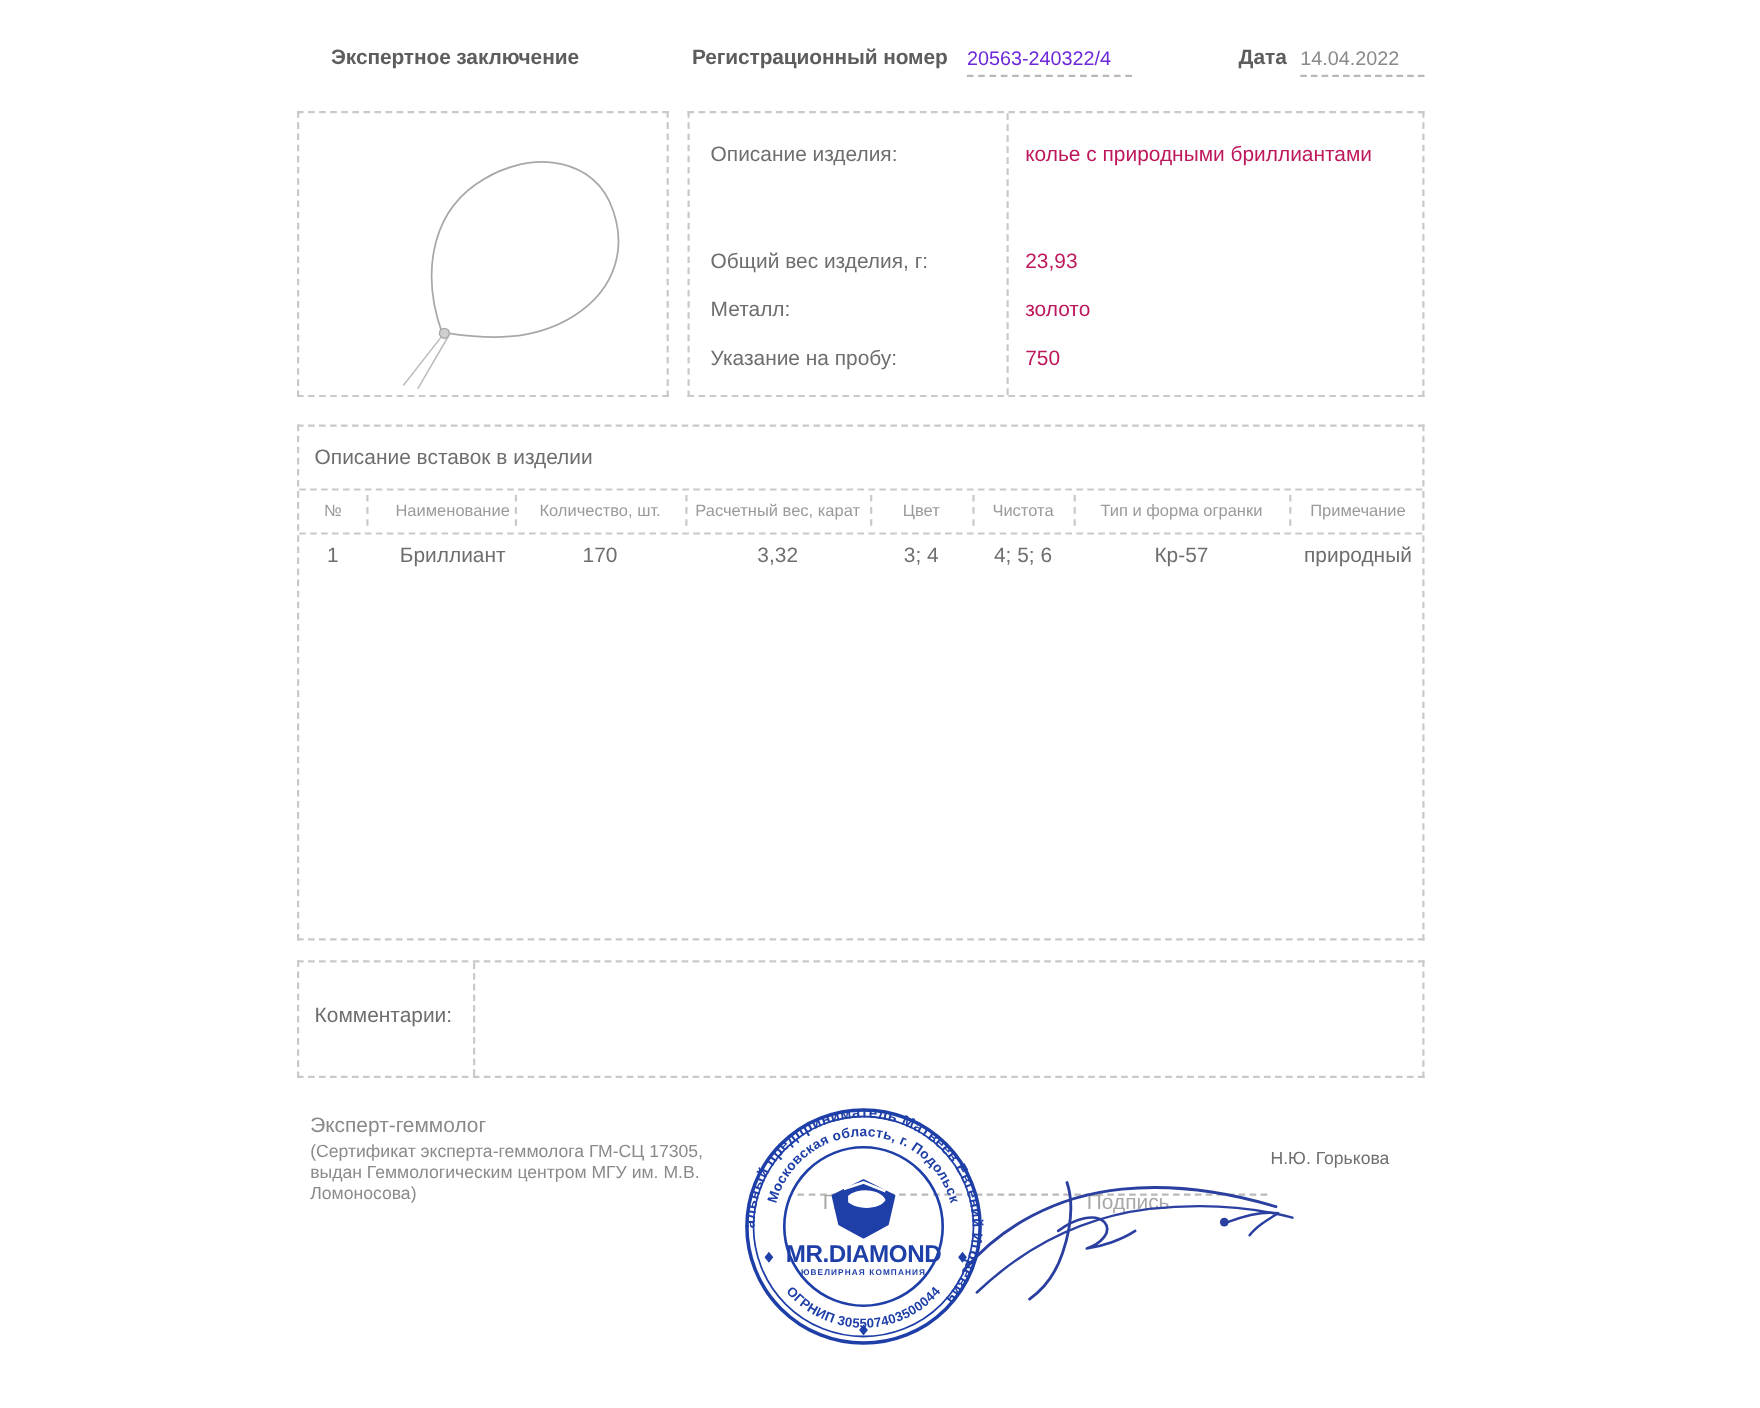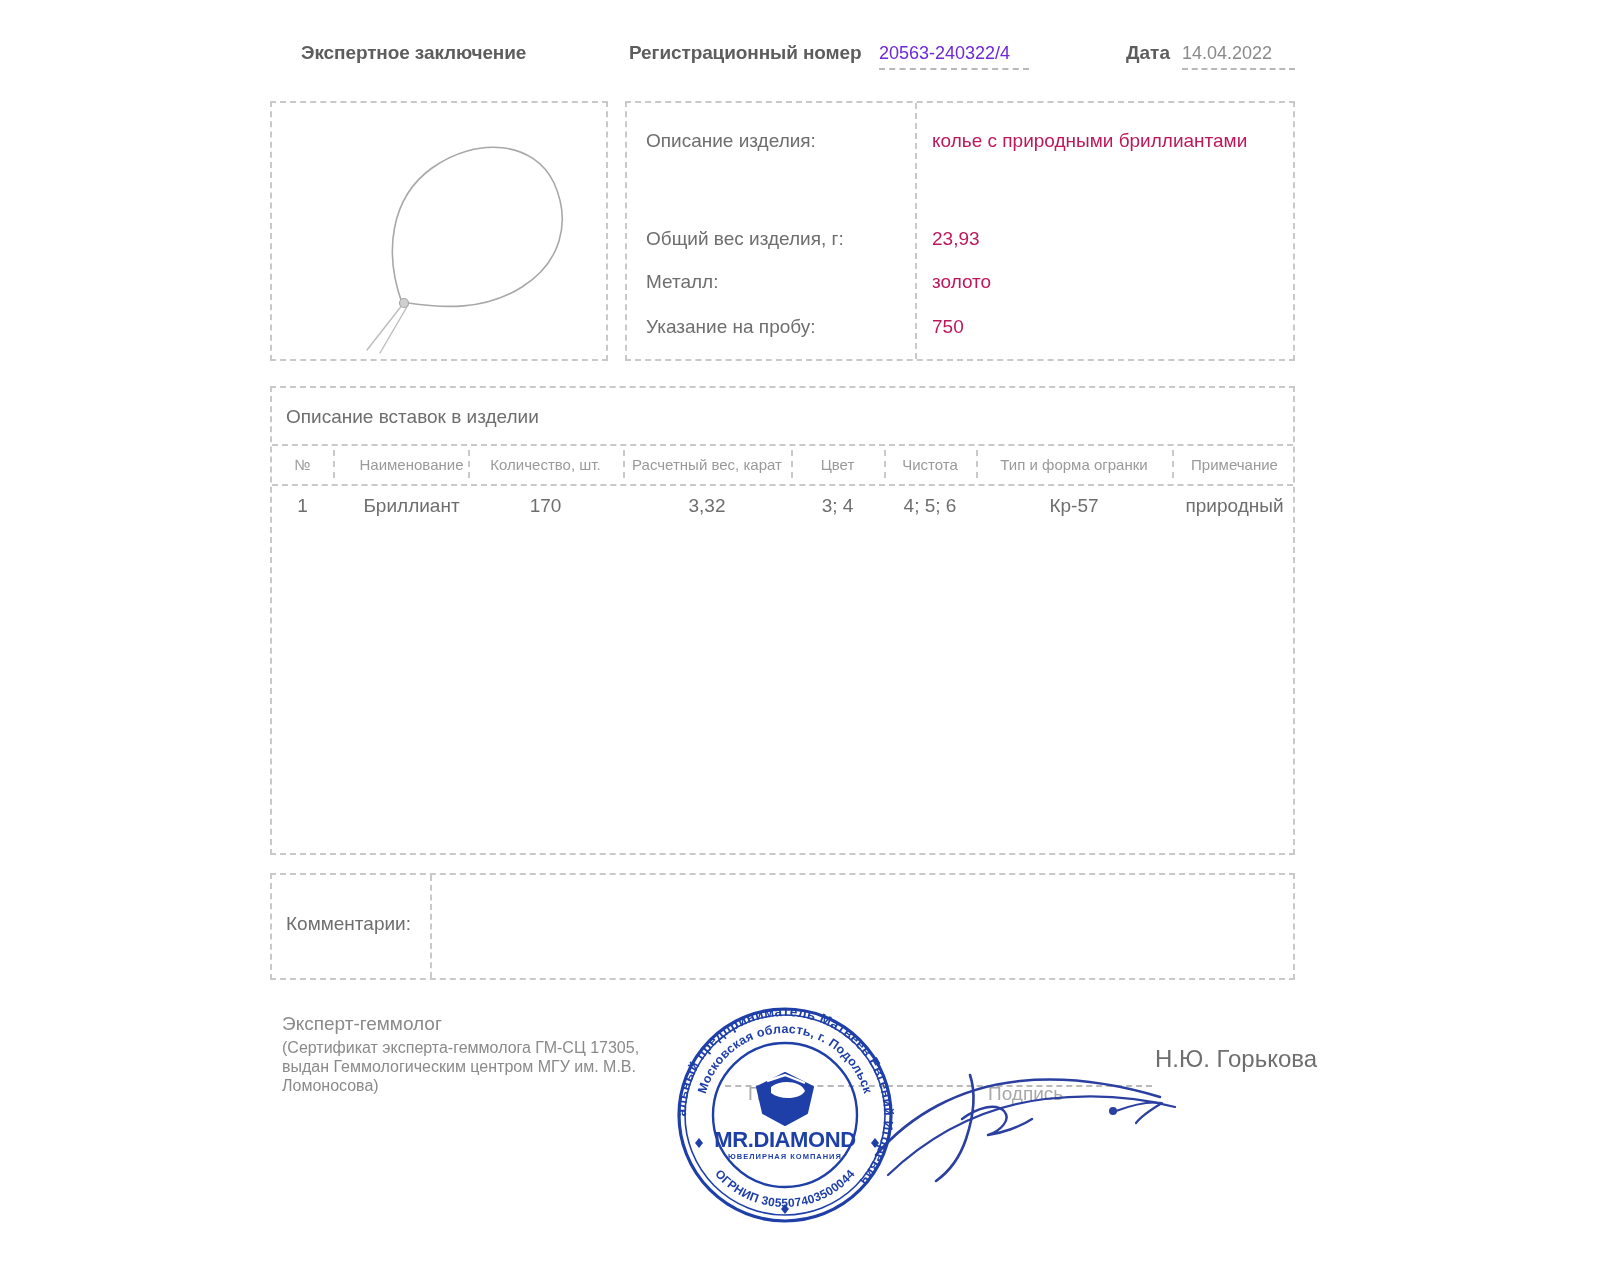--- a/index.html
+++ b/index.html
@@ -302,21 +302,21 @@
     position: absolute;
     left: 617px;
     top: 80px;
     width: 265px;
     border-top: 2px dashed #b9b9b9;
   }
   .sign-name {
     position: absolute;
     left: 885px;
     top: 40px;
-    font-size: 24px;
+    font-size: 16px;
     color: #6e6e6e;
     white-space: nowrap;
   }
   .stamp-wrap {
     position: absolute;
     left: 395px;
     top: -10px;
     width: 240px;
     height: 240px;
   }

